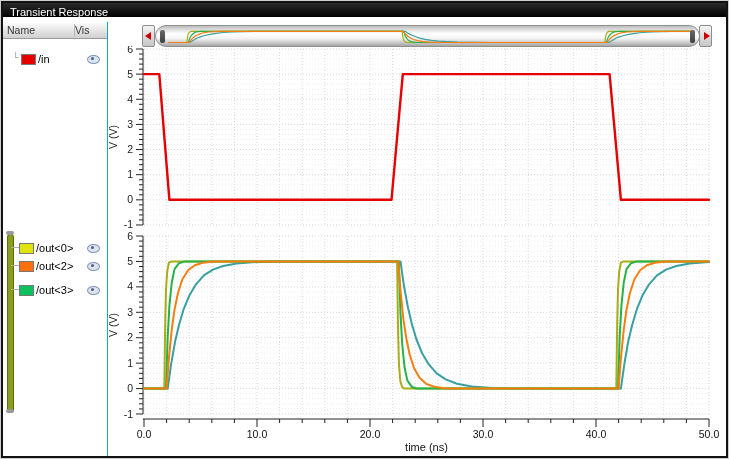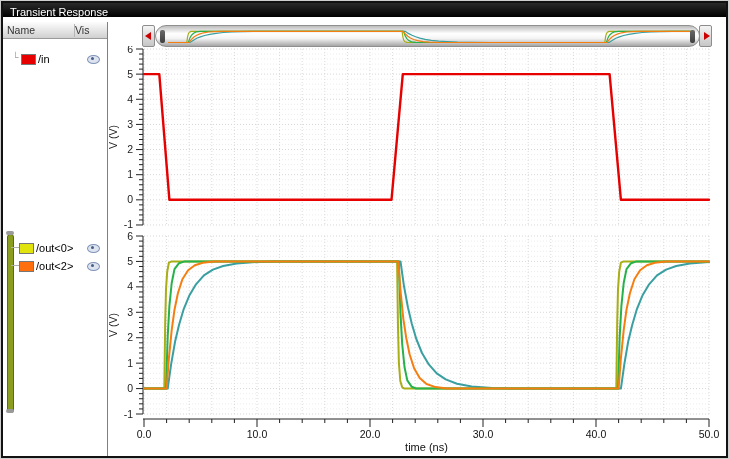--- a/index.html
+++ b/index.html
@@ -67,20 +67,26 @@
         <div class="sig-row" style="top:201px;text-align:center;">
           <span class="connector"></span>
           <span class="swatch" style="left: 16px; background: rgb(225, 228, 12);"></span>
           <span class="sig-label out">/out&lt;0&gt;</span>
           <span class="eye"></span>
         </div>
         <div class="sig-row" style="top:219px;">
           <span class="connector"></span>
           <span class="swatch" style="left: 16px; background: rgb(255, 111, 14);"></span>
           <span class="sig-label out">/out&lt;2&gt;</span>
+          <span class="eye"></span>
+        </div>
+        <div class="sig-row" style="top:243px;">
+          <span class="connector"></span>
+          <span class="swatch" style="left: 16px; background: rgb(15, 192, 95);"></span>
+          <span class="sig-label out">/out&lt;3&gt;</span>
           <span class="eye"></span>
         </div>
 
       </div>
     </div>
 
     <div class="plotarea">
 
       <div class="overview">
         <div class="ov-btn" style="left:0;">

